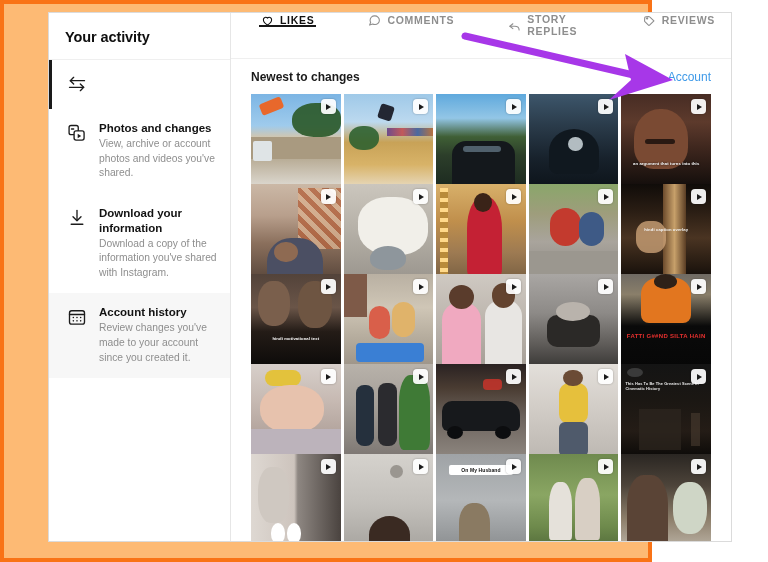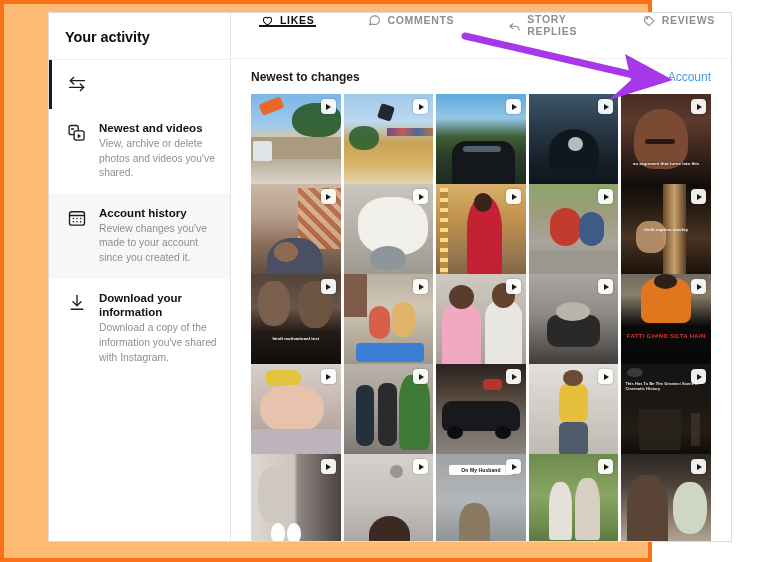--- a/index.html
+++ b/index.html
@@ -260,22 +260,36 @@
       <div class="nav-item">
         <span class="nav-icon">
           <svg viewBox="0 0 24 24" width="20" height="20" fill="none" stroke="currentColor" stroke-width="1.6" stroke-linecap="round" stroke-linejoin="round">
             <rect x="2.5" y="3" width="11" height="11" rx="2.4"></rect>
             <path d="M5.4 7.2h2.6"></path>
             <rect x="8.5" y="9.5" width="12" height="11" rx="2.4" fill="#ffffff"></rect>
             <path d="m12.8 13 4.2 2.6-4.2 2.6z" fill="currentColor" stroke="none"></path>
           </svg>
         </span>
         <div class="nav-text">
-          <div class="nav-label">Newest and videos</div>
-          <div class="nav-desc">View, archive or delete photos and videos you've shared.</div>
+          <div class="nav-label">Photos and changes</div>
+          <div class="nav-desc">View, archive or account photos and videos you've shared.</div>
+        </div>
+      </div>
+
+      <div class="nav-item">
+        <span class="nav-icon">
+          <svg viewBox="0 0 24 24" width="20" height="20" fill="none" stroke="currentColor" stroke-width="1.6" stroke-linecap="round" stroke-linejoin="round">
+            <path d="M12 3v12"></path>
+              <path d="m7.2 10.4 4.8 4.8 4.8-4.8"></path>
+              <path d="M5 19.5h14"></path>
+          </svg>
+        </span>
+        <div class="nav-text">
+          <div class="nav-label">Download your information</div>
+          <div class="nav-desc">Download a copy of the information you've shared with Instagram.</div>
         </div>
       </div>
 
       <div class="nav-item highlighted">
         <span class="nav-icon">
           <svg viewBox="0 0 24 24" width="20" height="20" fill="none" stroke="currentColor" stroke-width="1.6" stroke-linecap="round" stroke-linejoin="round">
             <rect x="3" y="4.5" width="18" height="16" rx="2.6"></rect>
             <path d="M3 9h18"></path>
             <circle cx="7.6" cy="12.6" r="0.95" fill="currentColor" stroke="none"></circle>
             <circle cx="12" cy="12.6" r="0.95" fill="currentColor" stroke="none"></circle>
@@ -284,34 +298,20 @@
             <circle cx="12" cy="16.6" r="0.95" fill="currentColor" stroke="none"></circle>
             <circle cx="16.4" cy="16.6" r="0.95" fill="currentColor" stroke="none"></circle>
           </svg>
         </span>
         <div class="nav-text">
           <div class="nav-label">Account history</div>
           <div class="nav-desc">Review changes you've made to your account since you created it.</div>
         </div>
       </div>
 
-      <div class="nav-item">
-        <span class="nav-icon">
-          <svg viewBox="0 0 24 24" width="20" height="20" fill="none" stroke="currentColor" stroke-width="1.6" stroke-linecap="round" stroke-linejoin="round">
-            <path d="M12 3v12"></path>
-              <path d="m7.2 10.4 4.8 4.8 4.8-4.8"></path>
-              <path d="M5 19.5h14"></path>
-          </svg>
-        </span>
-        <div class="nav-text">
-          <div class="nav-label">Download your information</div>
-          <div class="nav-desc">Download a copy of the information you've shared with Instagram.</div>
-        </div>
-      </div>
-
     </aside>
 
     <section id="main">
 
       <nav id="tabbar">
 
         <div class="tab active">
           <span class="tab-icon">
             <svg viewBox="0 0 24 24" width="13" height="13" fill="none" stroke="currentColor" stroke-width="2" stroke-linecap="round" stroke-linejoin="round">
               <path d="M12 20.3s-7.6-4.8-7.6-9.8A4.3 4.3 0 0 1 12 7.6a4.3 4.3 0 0 1 7.6 2.9c0 5-7.6 9.8-7.6 9.8z"></path>

